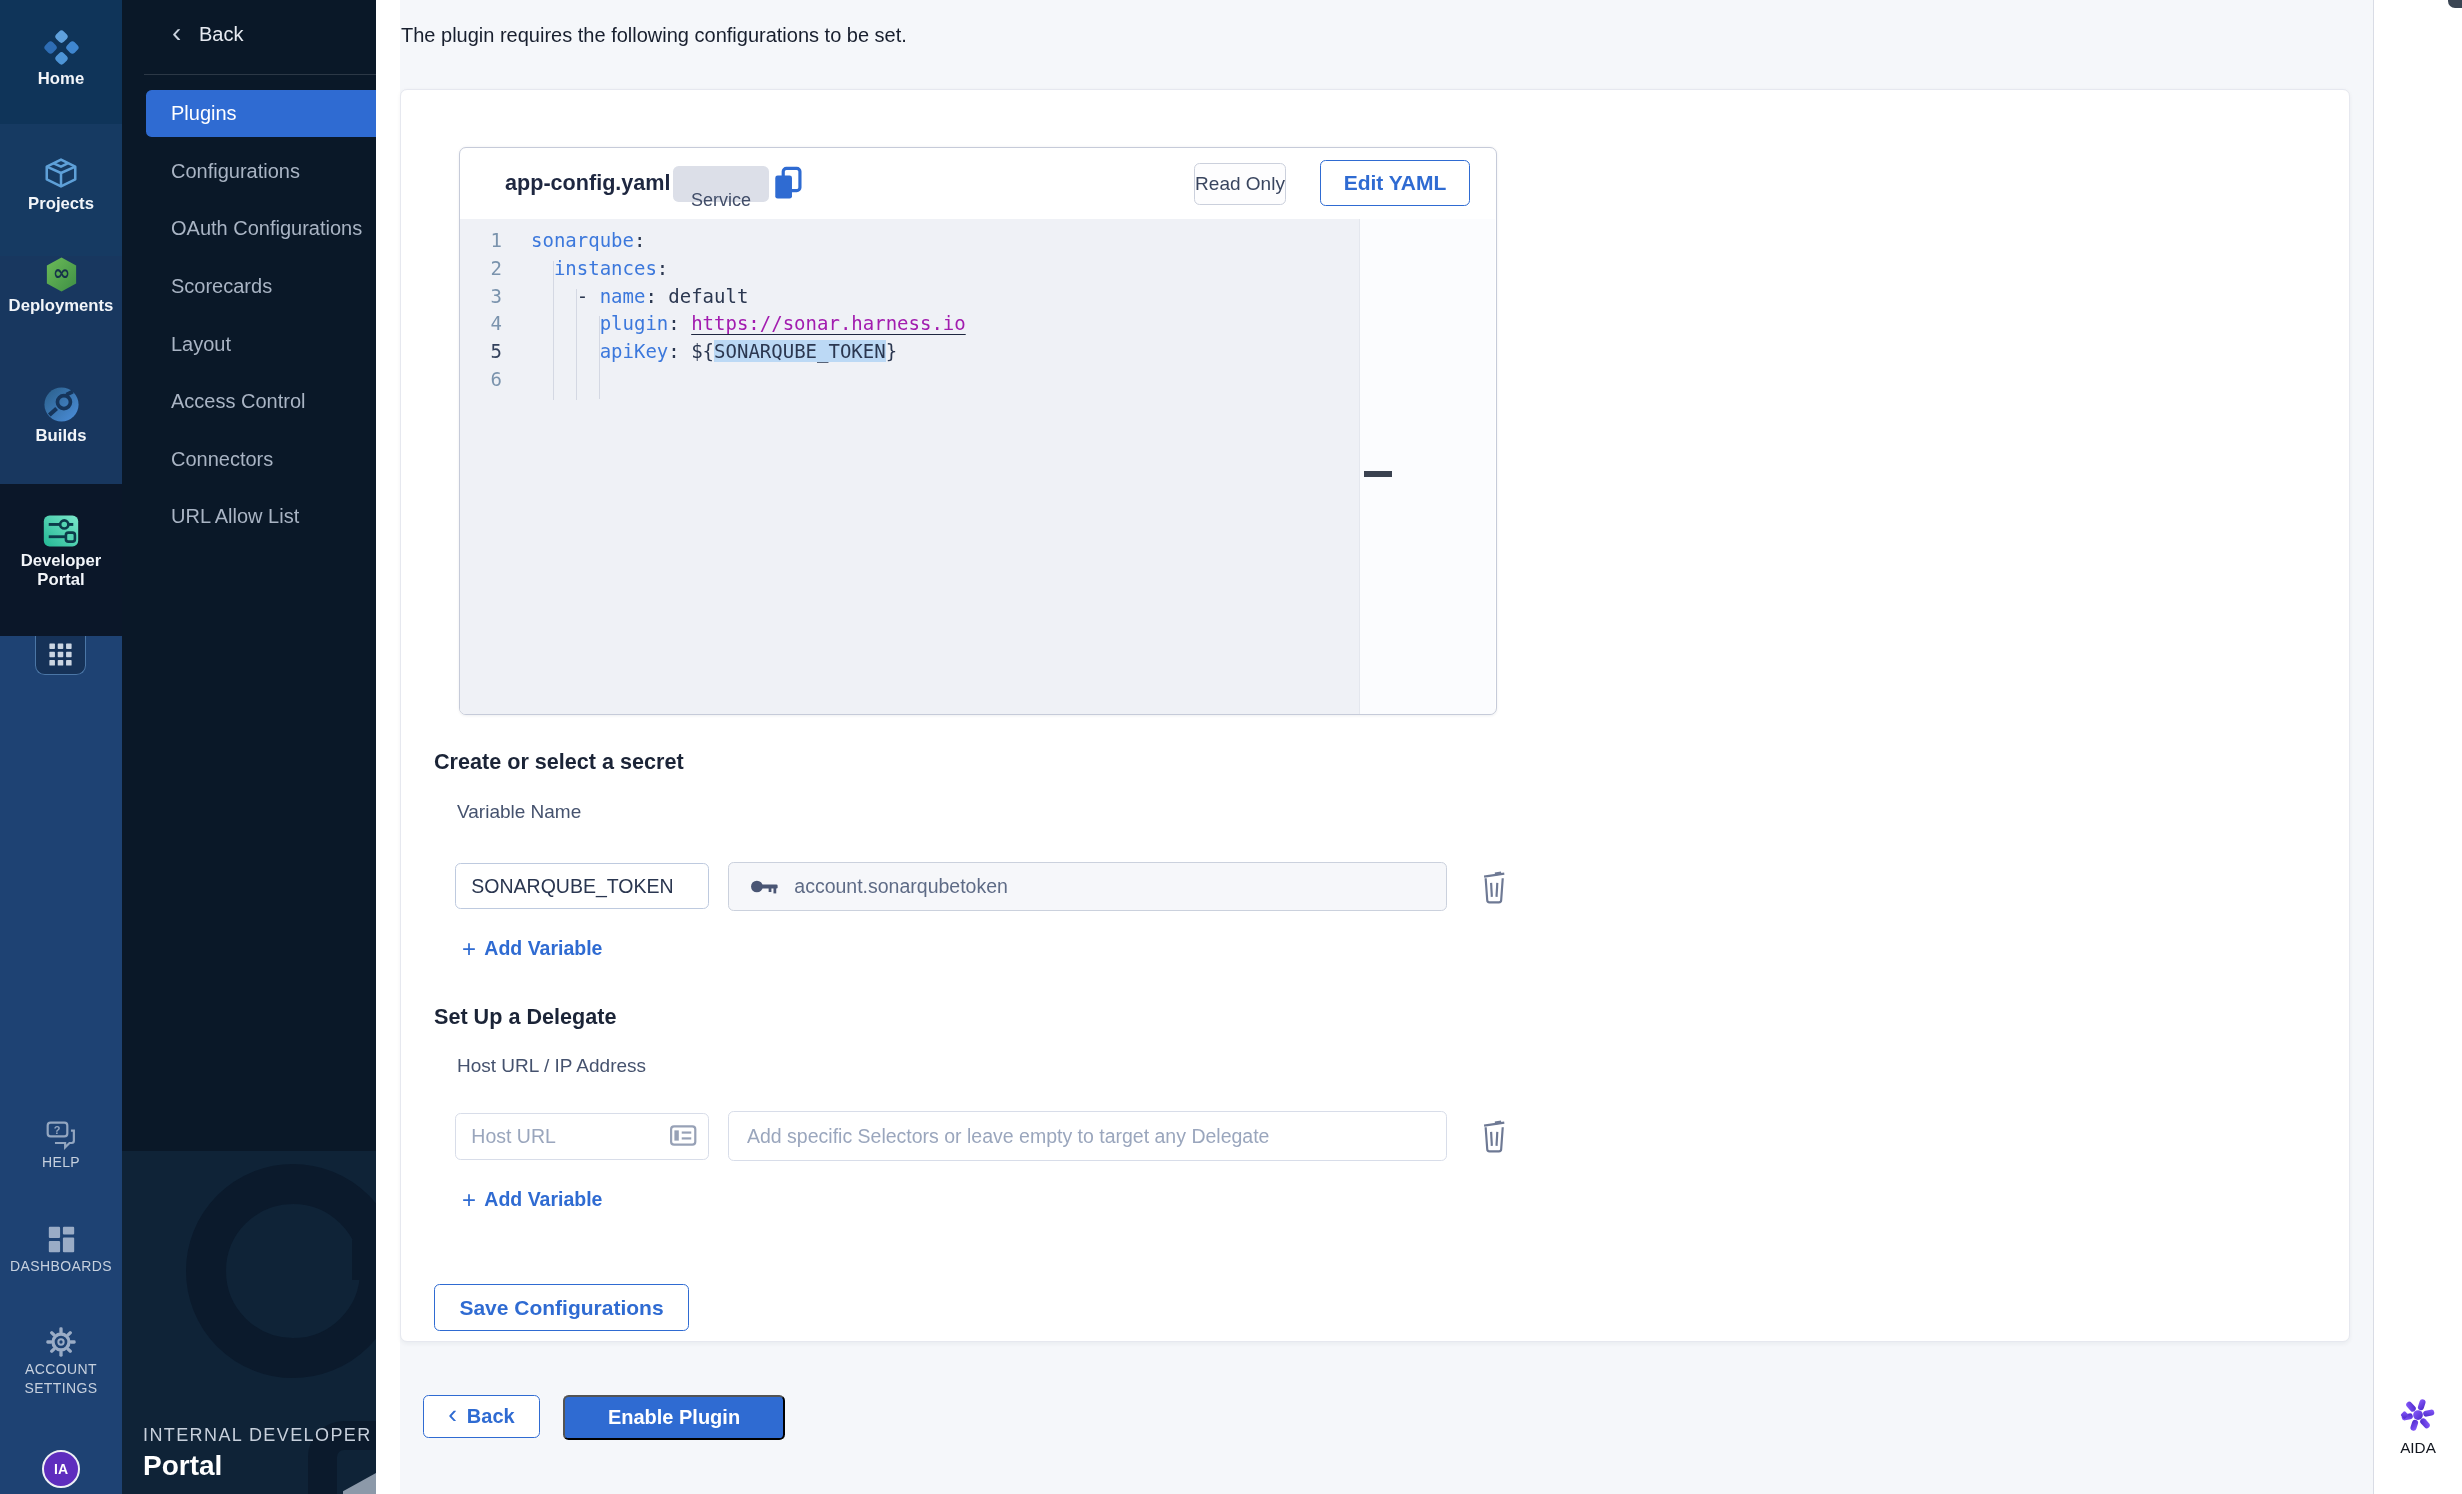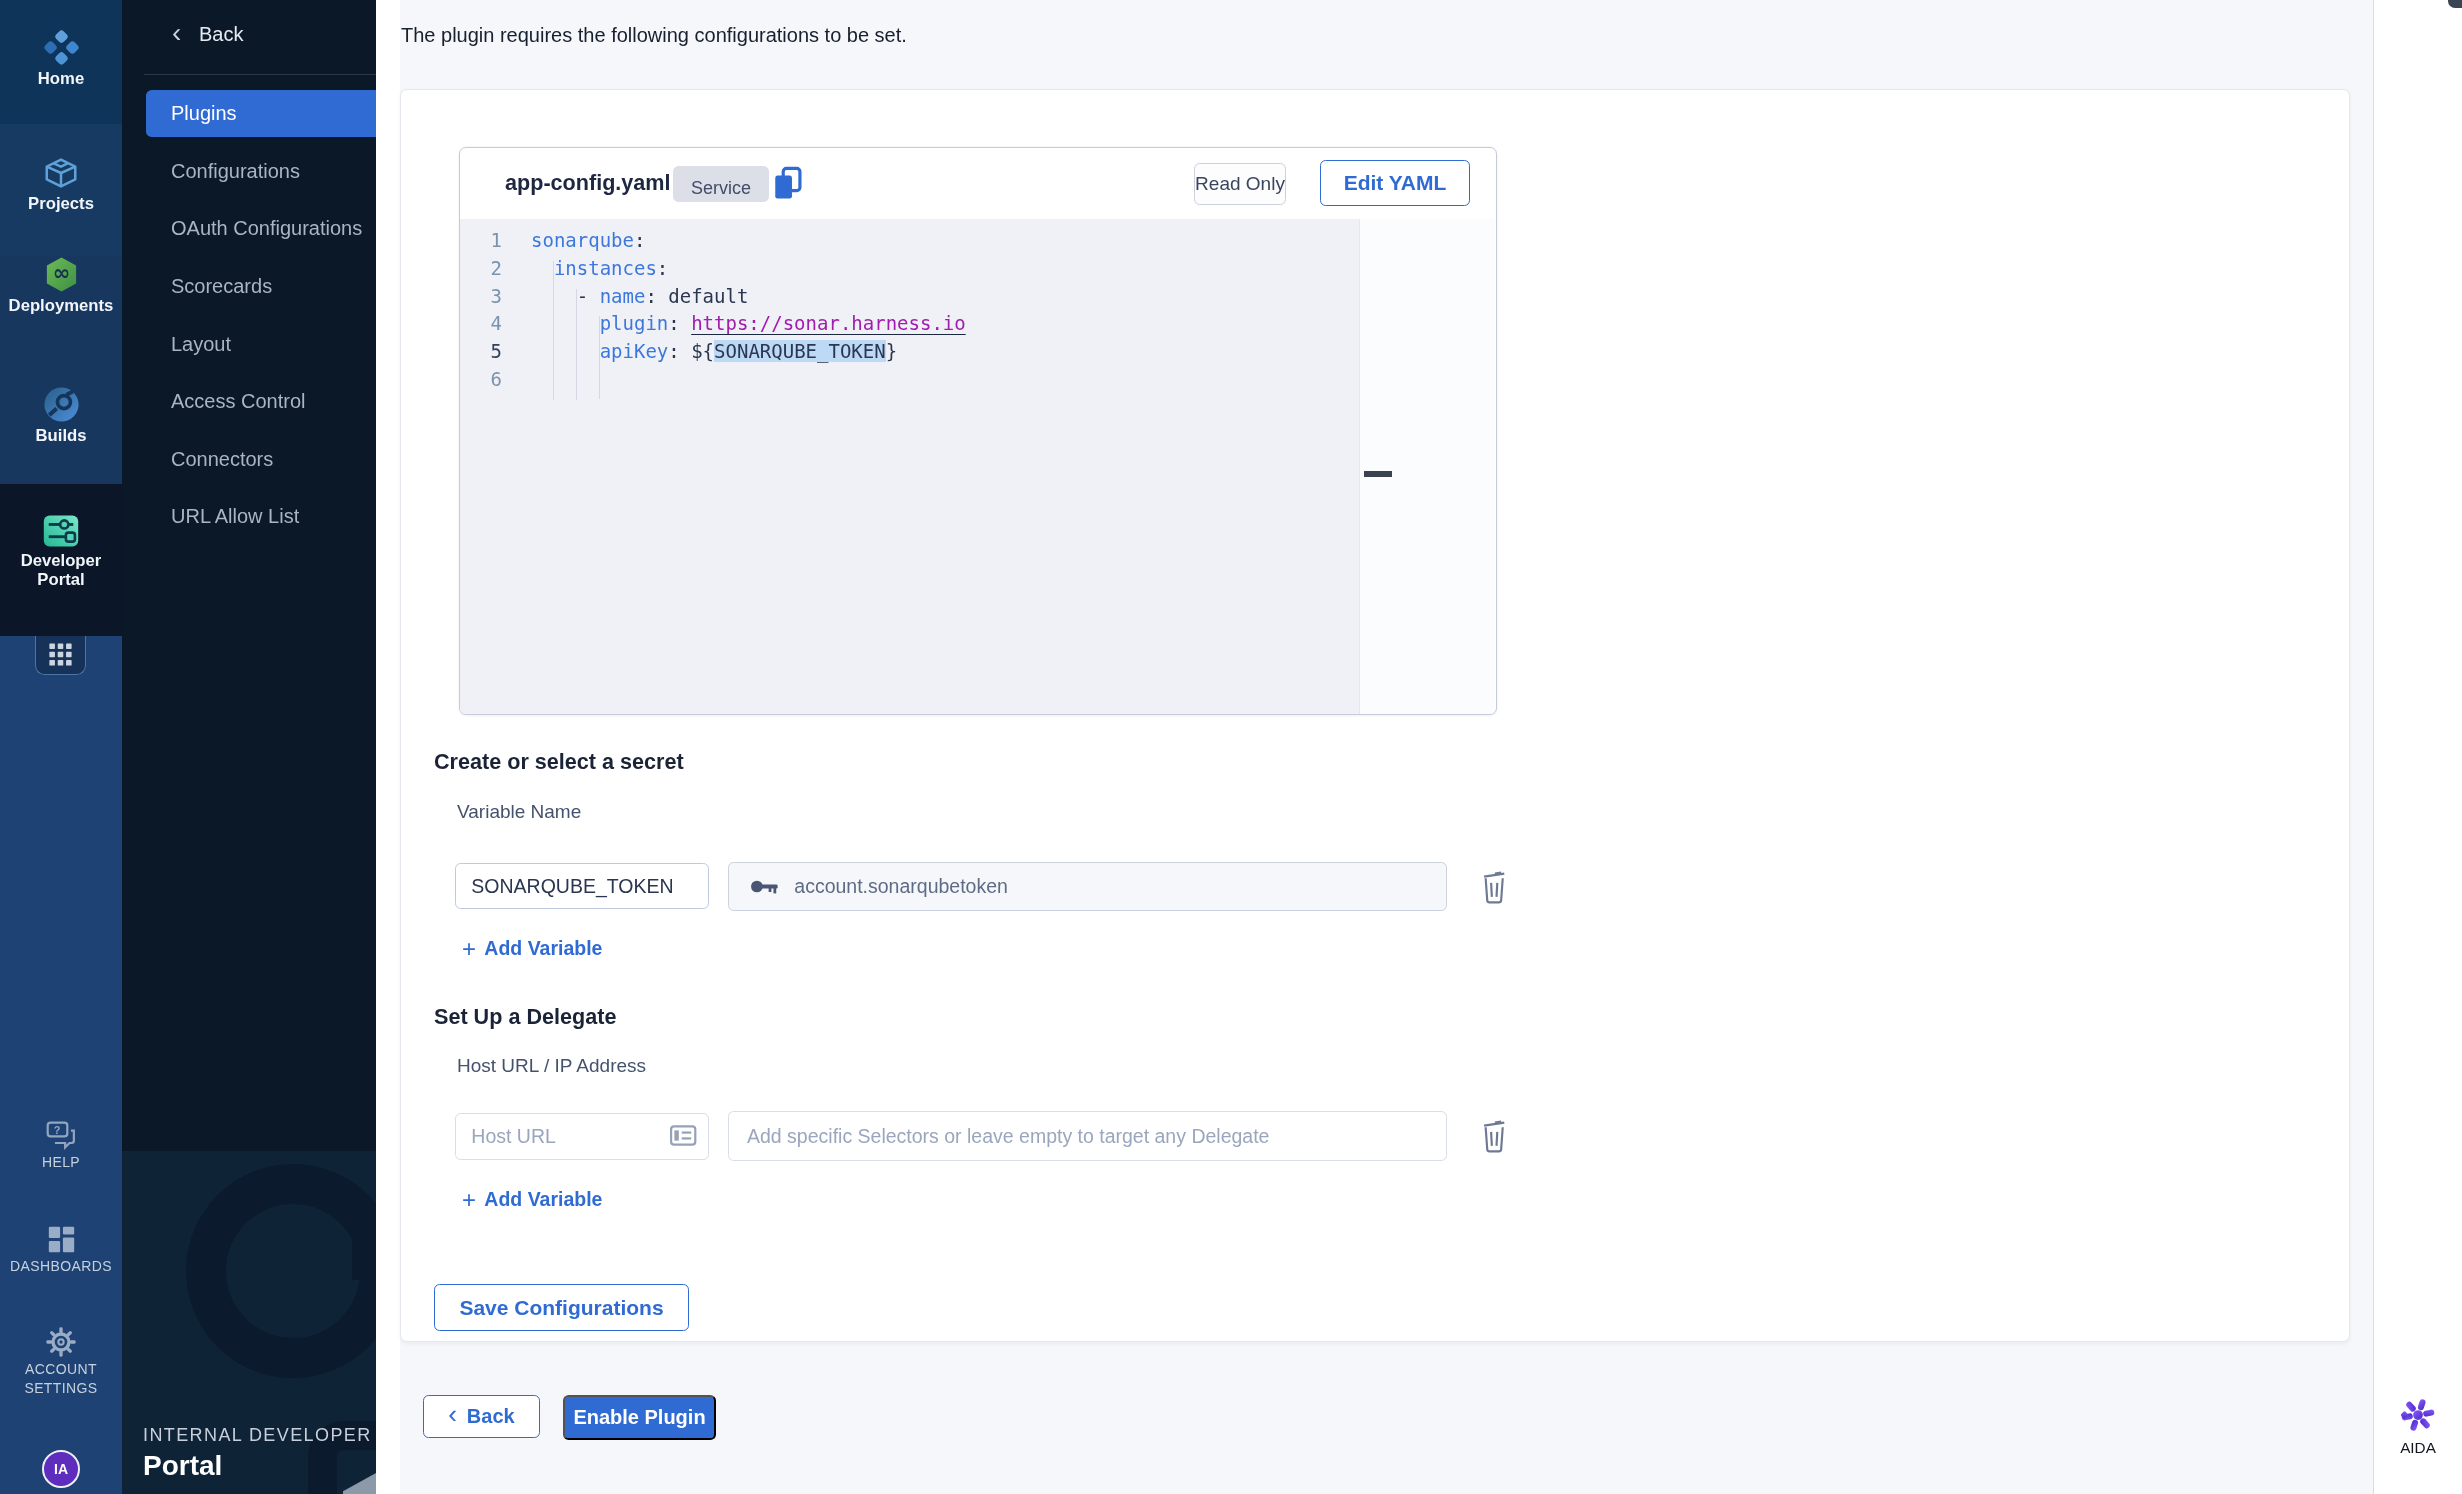--- a/index.html
+++ b/index.html
@@ -63,21 +63,21 @@
   #card {
     left:400px; top:89px; width:1950px; height:1253px; background:#FFFFFF;
     border:0.7px solid #E6E8EF; border-radius:7px; box-shadow:0 1.4px 4.2px rgba(20,30,60,0.05); z-index:4;
   }
   .card-el { position:absolute; }
 
   
   #yaml-card { left:58px; top:57px; width:1038px; height:568px; border:1.4px solid #C6CBD9; border-radius:7px; background:#fff; box-shadow:0 0.7px 2.8px rgba(20,30,60,0.07); }
   #yaml-header { position:absolute; left:0; top:0; width:100%; height:71px; }
   #yaml-filename { position:absolute; left:45px; top:22px; font-size:21.6px; font-weight:700; color:#1E2740; }
-  #yaml-badge { position:absolute; left:213px; top:18px; height:36px; padding:4px 18px; background:#DCDFE8; border-radius:5.6px; font-size:18px; color:#414D68; line-height:36px; }
+  #yaml-badge { position:absolute; left:213px; top:18px; height:36px; padding:16px 18px; background:#DCDFE8; border-radius:5.6px; font-size:18px; color:#414D68; line-height:36px; }
   #copy-icon { position:absolute; left:312px; top:18px; cursor:pointer; }
   #readonly-chip { position:absolute; left:734px; top:15.3px; width:92px; height:42px; background:#FDFDFE; border:1.4px solid #CBD0DC; border-radius:5.6px; font-size:19px; color:#39455F; text-align:center; line-height:39px; }
   #edit-yaml-btn { position:absolute; left:860px; top:12px; width:150px; height:46px; background:#FFFFFF; border:1.7px solid #2F6BD2; border-radius:5.6px; font-size:21px; font-weight:700; color:#2F6BD2; text-align:center; line-height:42px; cursor:pointer; }
 
   #code-area { position:absolute; left:0; top:71px; width:1035px; height:495px; background:#EFF1F6; border-radius:0 0 5.6px 5.6px; overflow:hidden; }
   #minimap { position:absolute; left:899px; top:0; width:136px; height:495px; background:#FBFCFE; border-left:0.7px solid #E4E7EE; }
   #minimap-slider { position:absolute; left:904px; top:252px; width:28px; height:6.3px; background:#3A4250; }
   .code-line { position:absolute; left:0; width:897px; height:28px; font-family:"DejaVu Sans Mono", monospace; font-size:19px; line-height:28px; white-space:pre; }
   .line-num { position:absolute; left:7px; width:35px; text-align:right; color:#7A93AD; font-family:"DejaVu Sans Mono", monospace; font-size:19px; line-height:28px; }
   .line-num.active { color:#33415C; }
@@ -102,21 +102,21 @@
   .add-var { position:absolute; color:#2F6BD2; font-size:19.5px; font-weight:600; cursor:pointer; display:flex; align-items:center; }
   .add-var .plus { font-size:24px; font-weight:400; margin-right:8.3px; line-height:19.5px; }
   #host-input-wrap { position:absolute; }
   #host-field-icon { position:absolute; right:12.5px; top:12px; }
 
   #save-btn { position:absolute; left:33px; top:1194px; width:255px; height:47px; background:#fff; border:1.7px solid #2F6BD2; border-radius:5.6px; color:#2F6BD2; font-size:21px; font-weight:700; text-align:center; line-height:43px; cursor:pointer; }
 
   
   #footer-back { left:423px; top:1395px; width:117px; height:43px; background:#fff; border:1.7px solid #2F6BD2; border-radius:5.6px; color:#2F6BD2; font-size:20px; font-weight:700; display:flex; align-items:center; justify-content:center; cursor:pointer; z-index:6; }
   #footer-back .chev { font-size:26.4px; font-weight:400; margin-right:9.7px; margin-top:-4.2px; }
-  #footer-enable { left:563px; top:1395px; width:153px; height:45px; background:#2F6BD2; border-radius:5.6px; color:#FFFFFF; font-size:20px; font-weight:700; display:flex; align-items:center; justify-content:center; cursor:pointer; z-index:6; }
+  #footer-enable { left:563px; top:1395px; width:222px; height:45px; background:#2F6BD2; border-radius:5.6px; color:#FFFFFF; font-size:20px; font-weight:700; display:flex; align-items:center; justify-content:center; cursor:pointer; z-index:6; }
 
   
   #right-panel { left:2373px; top:0; width:89px; height:1494px; background:#FFFFFF; border-left:1.4px solid #D9DCE5; z-index:10; }
   #aida { position:absolute; left:0; top:1397px; width:88px; text-align:center; cursor:pointer; }
   #aida-label { font-size:15.3px; color:#12161F; margin-top:4.2px; }
   #corner-sliver { left:2448px; top:0; width:14px; height:8.3px; background:#3A4553; border-radius:0 0 0 7px; z-index:12; }
 </style>
 </head>
 <body>
 

